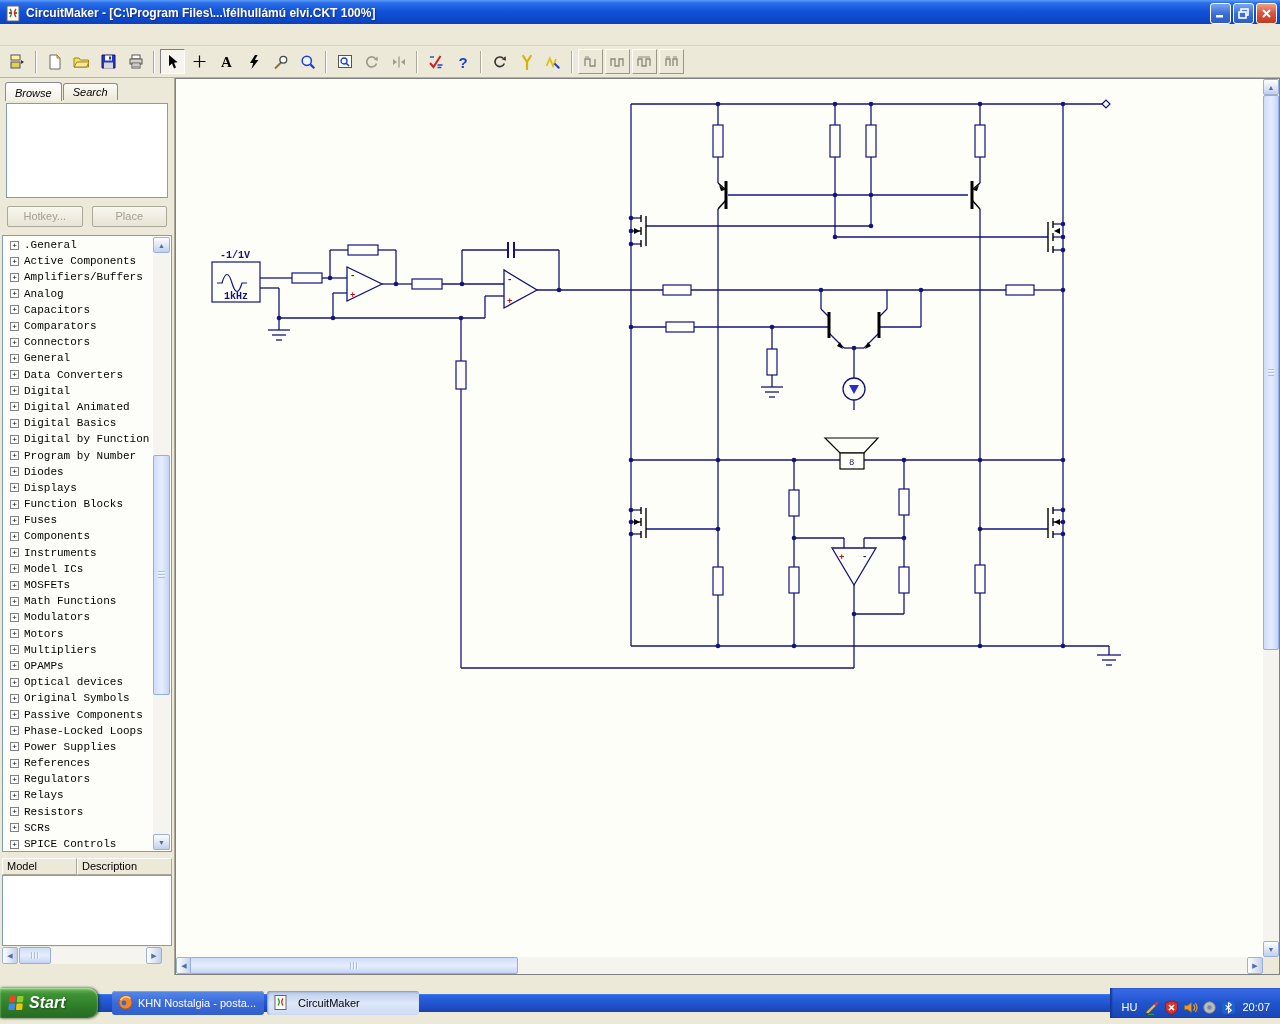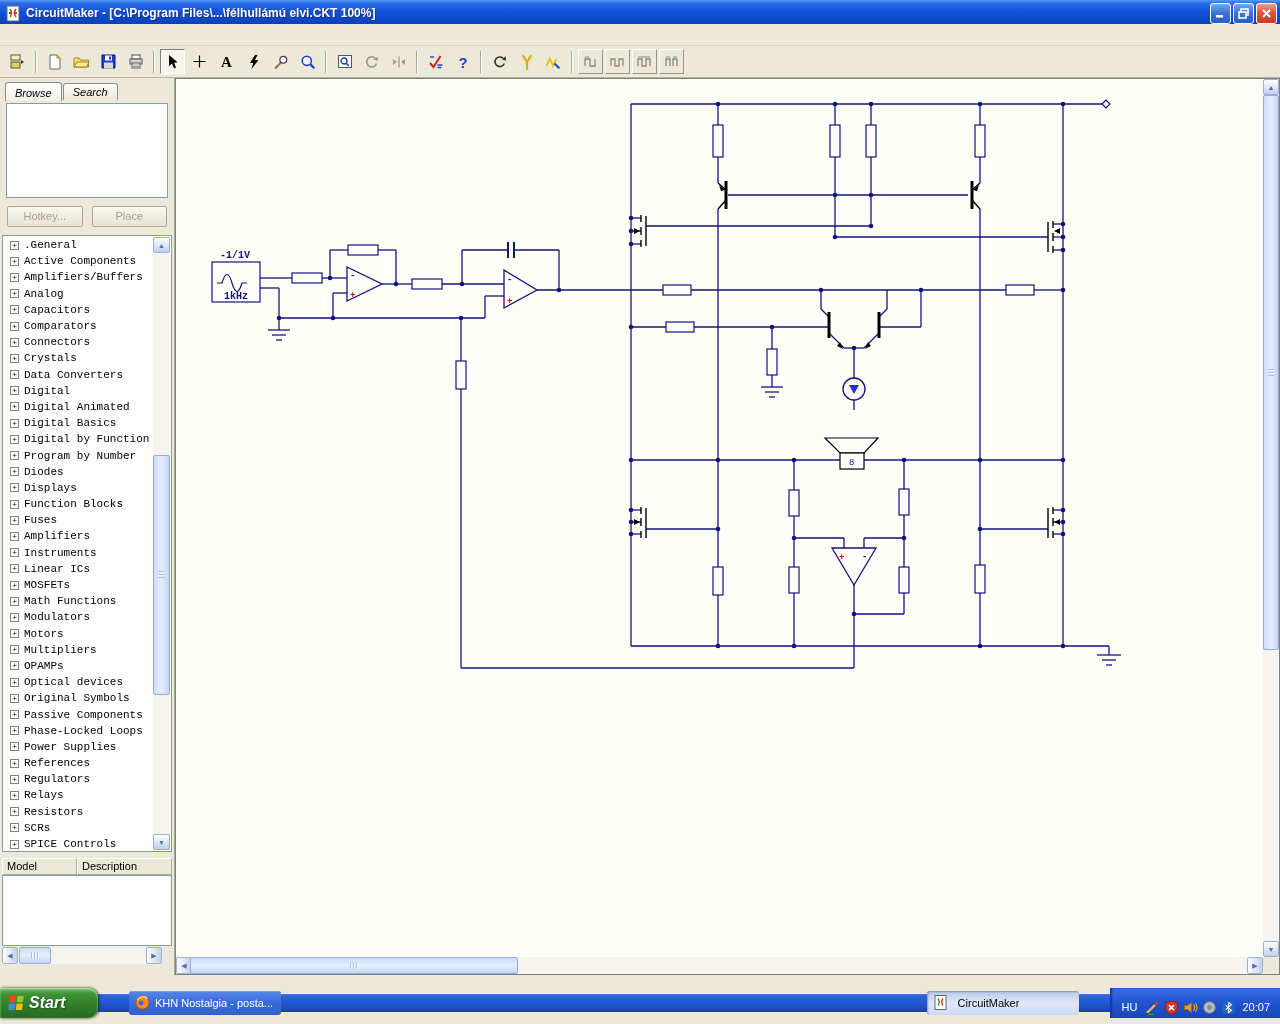--- a/index.html
+++ b/index.html
@@ -88,21 +88,21 @@
   
   .strip { position:absolute; top:975px; left:0; right:0; height:19px; background:#ECE9D8; }
 
   
   .taskbar { position:absolute; top:994px; left:0; right:0; height:18px;
     background:linear-gradient(180deg,#4f83f0 0%,#2b63e0 8%,#2458d4 45%,#1c48bc 85%,#1a42ae 100%); display:flex; align-items:center; }
   .startbtn { height:30px; width:98px; border-radius:0 10px 10px 0;
     background:linear-gradient(180deg,#75b865 0%,#3e9334 20%,#2f7d2a 60%,#256b22 100%);
     box-shadow:inset 0 1px 2px #b8e8a8, 1px 0 3px #123a0e; display:flex; align-items:center; padding-left:8px; gap:5px; }
   .startbtn .lbl { color:#fff; font-size:16px; font-weight:bold; font-style:italic; text-shadow:1px 1px 2px #1e4a18; }
-  .taskitems { display:flex; gap:3px; margin-left:31px; flex:1;justify-content:space-between; }
+  .taskitems { display:flex; gap:3px; margin-left:14px; flex:1; }
   .taskbtn { height:24px; width:152px; border-radius:3px; display:flex; align-items:center; gap:5px; padding:0 6px;
     background:linear-gradient(180deg,#5688ea 0%,#3a6ad8 50%,#3160cc 100%); box-shadow:inset 0 1px 0 #7aa2f0; color:#fff; }
   .taskbtn.active { background:linear-gradient(180deg,#b9c9ea 0%,#dfe8f8 50%,#cddbf4 100%); box-shadow:inset 1px 1px 2px #8094b8; color:#000;gap:10px; }
   .taskbtn .tlabel { white-space:nowrap; overflow:hidden; }
   .tray { height:30px; display:flex; align-items:center; gap:2px; padding:8px 10px 0 12px;
     background:linear-gradient(180deg,#3a6ce8 0%,#2054cc 50%,#1a46b4 100%); box-shadow:inset 2px 0 2px #15379a;margin-left:31px; }
   .tray .lang { color:#fff; margin-right:6px; }
   .tray .clock { color:#fff; margin-left:4px; }
   .trayicon { width:15px; height:15px; display:flex; align-items:center; justify-content:center; }
 </style>
@@ -341,21 +341,21 @@
             <div class="tree-item">
               <span class="plusbox">+</span>
               <span class="tree-label">Comparators</span>
             </div>
             <div class="tree-item">
               <span class="plusbox">+</span>
               <span class="tree-label">Connectors</span>
             </div>
             <div class="tree-item">
               <span class="plusbox">+</span>
-              <span class="tree-label">Crystals</span>
+              <span class="tree-label">General</span>
             </div>
             <div class="tree-item">
               <span class="plusbox">+</span>
               <span class="tree-label">Data Converters</span>
             </div>
             <div class="tree-item">
               <span class="plusbox">+</span>
               <span class="tree-label">Digital</span>
             </div>
             <div class="tree-item">
@@ -385,29 +385,29 @@
             <div class="tree-item">
               <span class="plusbox">+</span>
               <span class="tree-label">Function Blocks</span>
             </div>
             <div class="tree-item">
               <span class="plusbox">+</span>
               <span class="tree-label">Fuses</span>
             </div>
             <div class="tree-item">
               <span class="plusbox">+</span>
-              <span class="tree-label">Amplifiers</span>
+              <span class="tree-label">Components</span>
             </div>
             <div class="tree-item">
               <span class="plusbox">+</span>
               <span class="tree-label">Instruments</span>
             </div>
             <div class="tree-item">
               <span class="plusbox">+</span>
-              <span class="tree-label">Linear ICs</span>
+              <span class="tree-label">Model ICs</span>
             </div>
             <div class="tree-item">
               <span class="plusbox">+</span>
               <span class="tree-label">MOSFETs</span>
             </div>
             <div class="tree-item">
               <span class="plusbox">+</span>
               <span class="tree-label">Math Functions</span>
             </div>
             <div class="tree-item">

